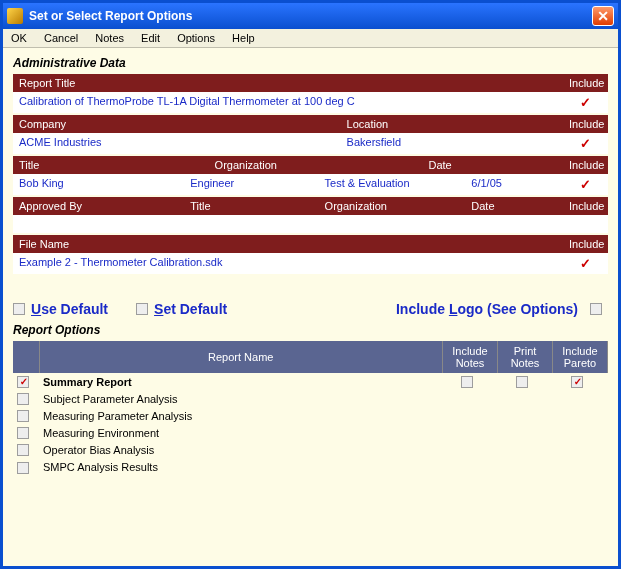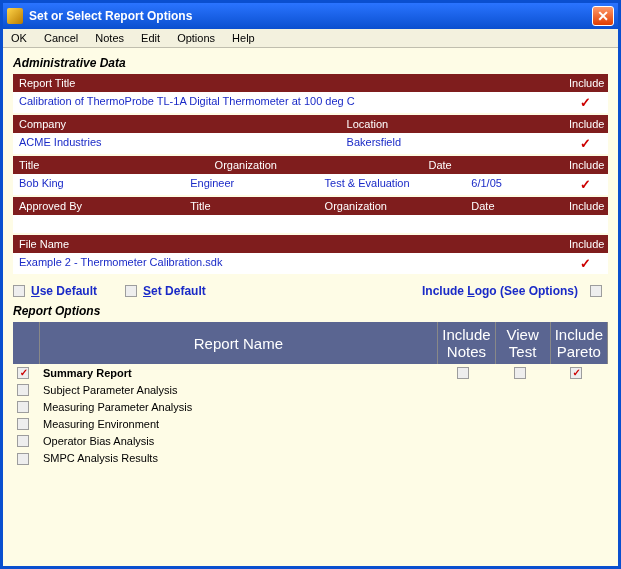--- a/index.html
+++ b/index.html
@@ -93,24 +93,24 @@
   }
   .incl-cell {
     width: 45px;
     flex: 0 0 45px;
     text-align: center;
   }
   .check-red { color: #c00; font-weight: bold; font-size: 13px; }
   .options-row {
     display: flex;
     align-items: center;
-    margin-top: 10px;
+    margin-top: 27px;
     font-weight: bold;
     color: #1a2ac7;
-    font-size: 12px;
+    font-size: 14px;
   }
   .cb {
     width: 12px; height: 12px;
     background: #eee;
     border: 1px solid #9d9d9d;
     display: inline-block;
     margin-right: 6px;
     vertical-align: middle;
     cursor: pointer;
   }
@@ -126,21 +126,21 @@
   .report-table {
     width: 100%;
     border-collapse: collapse;
     margin-top: 4px;
   }
   .report-table th {
     background: #5a6591;
     color: #fff;
     font-weight: normal;
     padding: 4px 4px;
-    font-size: 15px;
+    font-size: 11px;
     border-right: 1px solid #888;
   }
   .report-table td {
     padding: 2px 4px;
     font-size: 11px;
     vertical-align: middle;
   }
   .row-cb-col { width: 20px; text-align:center; }
   .col-notes { width: 55px; text-align:center;margin-top:41px; }
   .bold { font-weight: bold; }
@@ -243,21 +243,21 @@
     </div>
 
     <div class="section-title" style="margin-top:6px">Report Options</div>
 
     <table class="report-table">
       <thead>
         <tr>
           <th class="row-cb-col"></th>
           <th>Report Name</th>
           <th class="col-notes">Include Notes</th>
-          <th class="col-notes">View Test</th>
+          <th class="col-notes">Print Notes</th>
           <th class="col-notes">Include Pareto</th>
         </tr>
       </thead>
       <tbody id="report-rows">
           <tr>
             <td class="row-cb-col"><span class="cb checked"></span></td>
             <td class="bold">Summary Report</td>
             <td class="col-notes"><span class="cb"></span></td>
             <td class="col-notes"><span class="cb"></span></td>
             <td class="col-notes"><span class="cb checked"></span></td>

